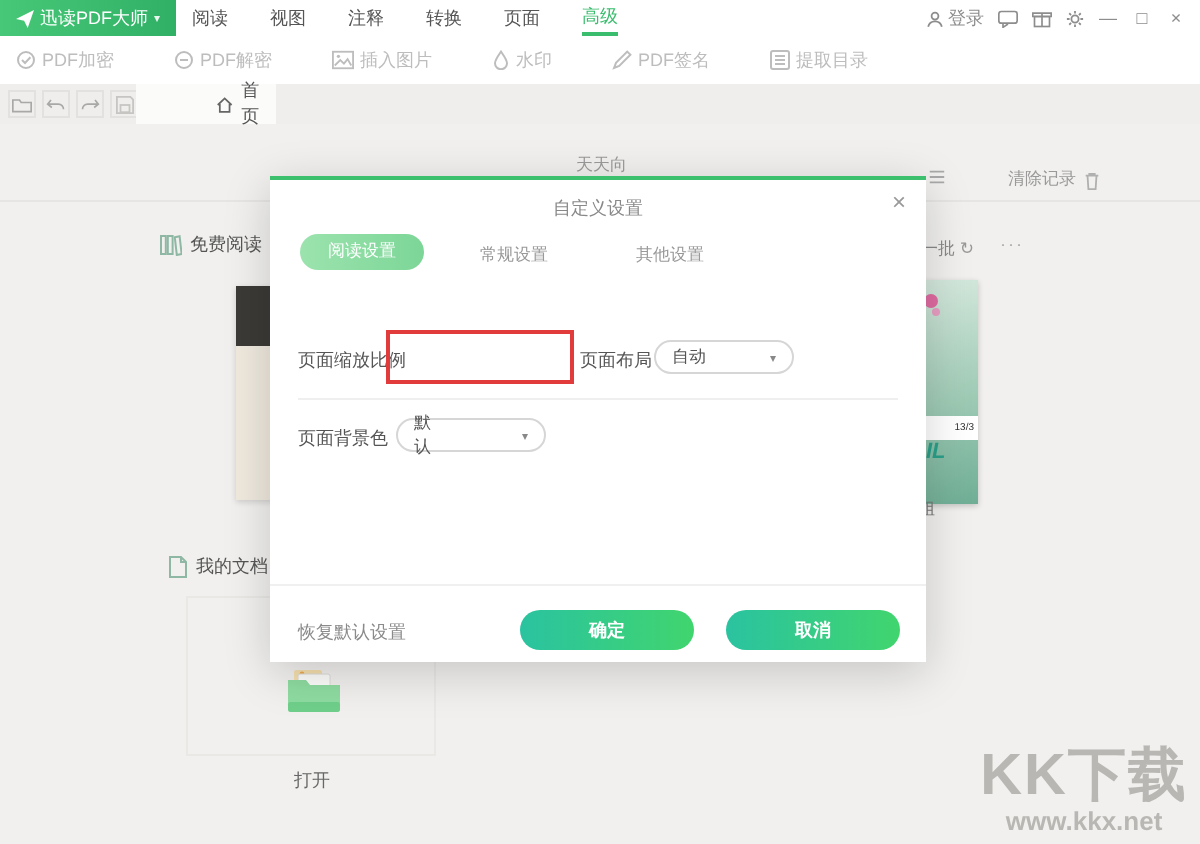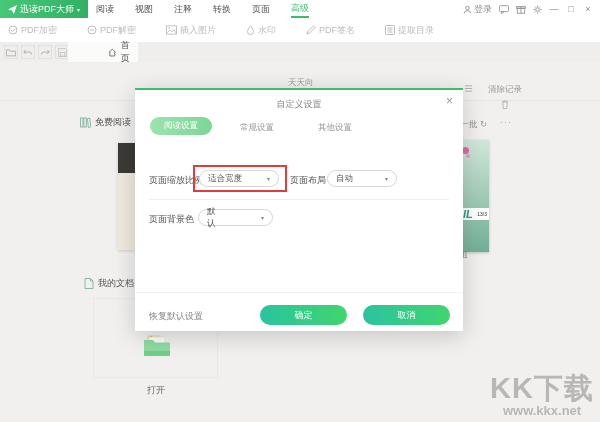--- a/index.html
+++ b/index.html
@@ -28,41 +28,41 @@
 
   
   .hline { position:absolute; top:100px; left:0; width:600px; height:1px; background:#e6e5e3; }
   .sec-label { display:flex; align-items:center; gap:4px; font-size:9px; color:#555; }
   .cover-left { position:absolute; left:118px; top:143px; width:48px; height:107px; background:#efe9de; box-shadow:0 1px 3px rgba(0,0,0,.15); }
   .cover-left .band { position:absolute; top:0; left:0; right:0; height:30px; background:#3b3a36; }
   .cover-right { position:absolute; left:461px; top:140px; width:28px; height:112px; background:linear-gradient(165deg,#d6e9de 0%,#9ecab4 55%,#6fae96 100%); box-shadow:0 1px 3px rgba(0,0,0,.2); overflow:hidden; }
   .flower { position:absolute; left:1px; top:7px; width:7px; height:7px; border-radius:50%; background:#e06ba2; }
   .flower2 { position:absolute; left:5px; top:14px; width:4px; height:4px; border-radius:50%; background:#e89ec2; }
   .cover-strip { position:absolute; left:0; right:0; top:68px; height:12px; background:#fff; font-size:5px; color:#333; text-align:right; padding:3px 2px 0 0; }
-  .cover-script { position:absolute; left:2px; top:68px; font-size:11px; font-weight:bold; font-style:italic; color:#2aa08a; }
+  .cover-script { position:absolute; left:2px; top:80px; font-size:11px; font-weight:bold; font-style:italic; color:#2aa08a; }
   .cardbox { position:absolute; left:93px; top:298px; width:125px; height:80px; border:1px solid #e9e8e5; }
   .watermark { position:absolute; right:6px; bottom:4px; text-align:center; color:#b9b7b4; }
   .wm1 { font-size:29px; font-weight:bold; letter-spacing:1px; line-height:30px; }
   .wm2 { font-size:13px; font-weight:bold; }
 
   
   .dialog { position:absolute; left:135px; top:88px; width:328px; height:243px; background:#fff; border-top:2px solid #3cc06e; border-radius:0; box-shadow:0 5px 22px rgba(0,0,0,.18); z-index:10; }
   .dlg-title { position:absolute; top:8px; left:0; width:100%; text-align:center; font-size:9px; color:#888; }
   .dlg-close { position:absolute; top:5px; right:10px; font-size:12px; color:#999; cursor:pointer; line-height:12px; }
   .dlg-tab-pill { position:absolute; left:15px; top:27px; height:18px; padding:0 14px; border-radius:9px; background:linear-gradient(90deg,#9ce3ae,#7cd697); color:#fff; font-size:8.5px; display:flex; align-items:center; cursor:pointer; }
   .dlg-tab { position:absolute; top:32px; font-size:8.5px; color:#999; cursor:pointer; }
   .dlg-section { position:absolute; left:14px; top:58px; font-size:9px; color:#555; }
   .fld-label { position:absolute; font-size:9px; color:#555; }
   .sel { position:absolute; height:17px; border:1px solid #d6d6d6; border-radius:9px; background:#fff; font-size:8.5px; color:#555; display:flex; align-items:center; justify-content:space-between; padding:0 8px; cursor:pointer; }
   .sel .caret { font-size:6px; color:#888; }
   .redbox { position:absolute; left:58px; top:75px; width:94px; height:27px; border:2px solid #e23b3b; }
   .dlg-div { position:absolute; left:14px; width:300px; height:1px; background:#efefef; }
   .dlg-div2 { position:absolute; left:0; width:328px; height:1px; background:#f0f0f0; }
   .restore { position:absolute; left:14px; top:220px; font-size:9px; color:#8a8a8a; cursor:pointer;text-align:center; }
-  .gbtn { position:absolute; top:215px; width:87px; height:20px; border-radius:10px; background:linear-gradient(90deg,#2ac3a0,#41d56e); color:#fff; font-size:9px; display:flex; align-items:center; justify-content:center; cursor:pointer; }
+  .gbtn { position:absolute; top:215px; width:87px; height:20px; border-radius:10px; background:linear-gradient(90deg,#2ac3a0,#41d56e); color:#fff; font-size:9px; display:flex; align-items:center; justify-content:center; cursor:pointer;font-weight:bold; }
 </style>
 </head>
 <body>
 
 <div class="screen">
 
   <div class="titlebar">
     <div class="logo">
       <svg width="9" height="9" viewBox="0 0 10 10">
           <path d="M0 5 L10 0 L6.5 10 L4.5 6 Z" fill="#fff"></path>
@@ -179,21 +179,21 @@
   </div>
 
   <div class="hline"></div>
 
   <span class="abs" style="left:288px;top:77px;font-size:8.5px;color:#9a9a9a;z-index:1;">天天向</span>
 
   <svg class="abs" style="left:464px;top:84px;" width="9" height="9" viewBox="0 0 10 10">
       <path d="M1 2 h8 M1 5 h8 M1 8 h8" stroke="#a9a9a9"></path>
     </svg>
 
-  <span class="abs sec-label" style="left:488px;top:84px;font-size:8.5px;color:#999;flex-direction:column;">
+  <span class="abs sec-label" style="left:504px;top:84px;font-size:8.5px;color:#999;">
     <span>清除记录</span>
     <svg width="8" height="9" viewBox="0 0 8 10">
         <path d="M0.5 2 h7 M2.5 2 V1 h3 v1 M1.5 2 l0.5 7.5 h4 L6.5 2" fill="none" stroke="#b0b0b0"></path>
       </svg>
   </span>
 
   <div class="abs sec-label" style="left:80px;top:116px;">
     <svg width="11" height="11" viewBox="0 0 11 11">
         <rect x="0.5" y="1" width="2.4" height="9" fill="none" stroke="#8fb8a4"></rect>
         <rect x="3.9" y="1" width="2.4" height="9" fill="none" stroke="#8fb8a4"></rect>
@@ -244,24 +244,20 @@
     <div class="dlg-title">自定义设置</div>
     <div class="dlg-close">×</div>
 
     <div class="dlg-tab-pill">阅读设置</div>
     <div class="dlg-tab" style="left:105px;">常规设置</div>
     <div class="dlg-tab" style="left:183px;">其他设置</div>
 
 
     <span class="fld-label" style="left:14px;top:84px;">页面缩放比例</span>
     <div class="redbox"></div>
-    <div class="sel" style="left:64px;top:80px;width:80px;">
-      <span>适合宽度</span>
-      <span class="caret">▾</span>
-    </div>
     <span class="fld-label" style="left:155px;top:84px;">页面布局</span>
     <div class="sel" style="left:192px;top:80px;width:70px;">
       <span>自动</span>
       <span class="caret">▾</span>
     </div>
 
     <div class="dlg-div" style="top:109px;"></div>
 
     <span class="fld-label" style="left:14px;top:123px;">页面背景色</span>
     <div class="sel" style="left:63px;top:119px;width:75px;gap:44px;">

